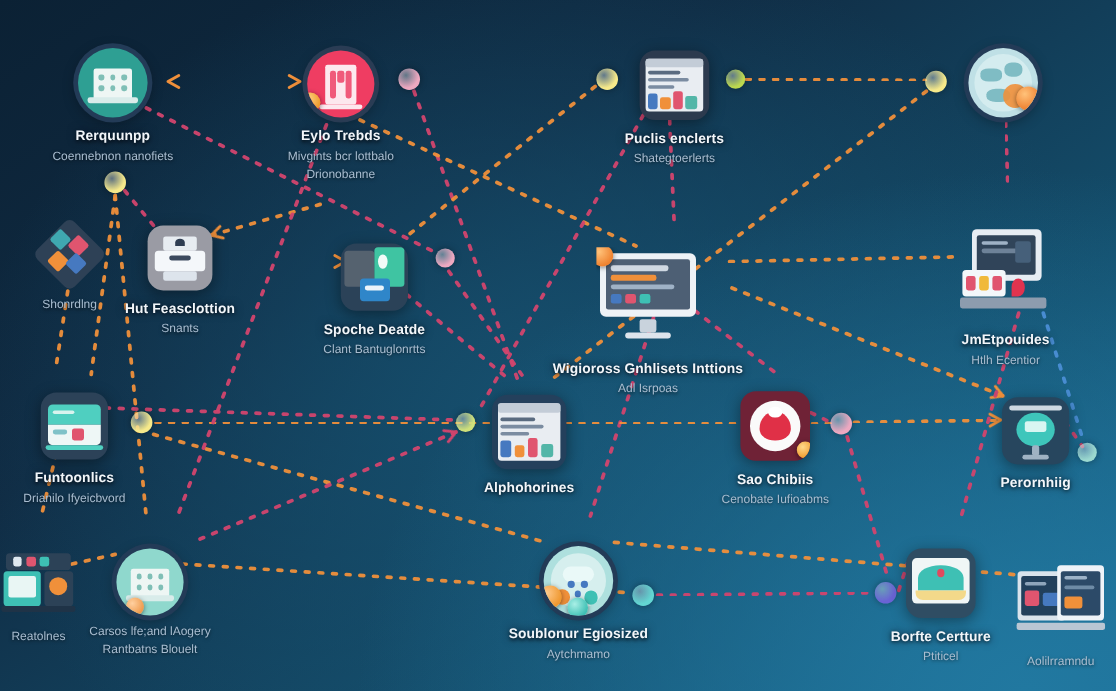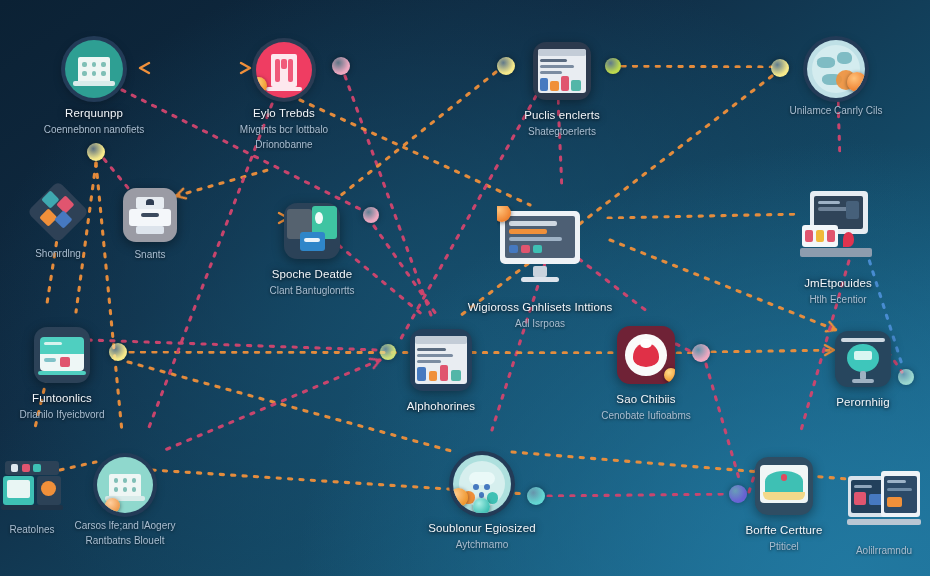--- a/index.html
+++ b/index.html
@@ -48,21 +48,21 @@
   
   .glyph.rsq {
     border-radius: 13px;
     box-shadow: 0 3px 12px rgba(0,0,0,.40);
   }
   .glyph.plain { background: none; box-shadow: none; }
 
   .node .lbl {
     display: block;
     color: #f2f6fa;
-    font-weight: 400;
+    font-weight: 700;
     font-size: 11.5px;
     letter-spacing: .1px;
     margin-top: 5px;
     text-shadow: 0 1px 3px rgba(0,0,0,.65), 0 0 7px rgba(10,30,48,.8);
     filter: blur(0.42px);
     line-height: 1.18;
     white-space: nowrap;
   }
   .node .sub {
     display: block;
@@ -291,21 +291,21 @@
           <div class="glyph circle" style="width: 58px; height: 58px; background: rgb(191, 224, 230); box-shadow: rgb(35, 59, 87) 0px 0px 0px 4px, rgba(0, 0, 0, 0.45) 0px 3px 12px;">
             <div style="position:absolute;inset:0;">
               <div class="scr" style="left:8%;top:8%;width:84%;height:84%;background:#d4ecef;border-radius:50%;"></div>
               <div class="scr" style="left:18%;top:30%;width:30%;height:18%;background:#7fbcc4;border-radius:40%;"></div>
               <div class="scr" style="left:52%;top:20%;width:26%;height:22%;background:#7fbcc4;border-radius:40%;"></div>
               <div class="scr" style="left:26%;top:58%;width:34%;height:20%;background:#7fbcc4;border-radius:40%;"></div>
               <div class="scr" style="left:50%;top:52%;width:34%;height:34%;background:#f0903a;border-radius:50%;opacity:.9;"></div>
             </div>
             <div class="badge" style="right:-2px;bottom:6px;width:20px;height:20px;background:radial-gradient(circle at 35% 32%, #ffc27a, #ef7f2e 70%);"></div>
           </div>
-        </div><span class="sub">Unilamce Canrly Cils</span></div>
+        </div></div>
       <div class="node" style="left:58px;top:183px;"><div class="glyph-wrap">
           <div class="glyph plain" style="width:58px;height:58px;background:transparent;">
             <div style="position:absolute;inset:0;">
               <div class="scr" style="left:12%;top:12%;width:76%;height:76%;background:#2e4156;transform:rotate(45deg);border-radius:6px;"></div>
               <div class="scr" style="left:26%;top:18%;width:22%;height:22%;background:#3fa8b0;transform:rotate(45deg);"></div>
               <div class="scr" style="left:52%;top:26%;width:22%;height:22%;background:#e0556f;transform:rotate(45deg);"></div>
               <div class="scr" style="left:22%;top:48%;width:22%;height:22%;background:#f0903a;transform:rotate(45deg);"></div>
               <div class="scr" style="left:48%;top:52%;width:22%;height:22%;background:#4679c0;transform:rotate(45deg);"></div>
             </div>
           </div>
@@ -313,21 +313,21 @@
       <div class="node" style="left:150px;top:188px;"><div class="glyph-wrap">
           <div class="glyph rsq" style="width:54px;height:54px;background:#9a9ba4;">
             <div style="position:absolute;inset:0;">
               <div class="scr" style="left:24%;top:16%;width:52%;height:22%;background:#e7ecf1;border-radius:2px;"></div>
               <div class="scr" style="left:12%;top:38%;width:76%;height:32%;background:#f4f7fa;border-radius:3px;"></div>
               <div class="scr" style="left:24%;top:70%;width:52%;height:16%;background:#dde4ec;"></div>
               <div class="scr" style="left:34%;top:46%;width:32%;height:8%;background:#3c4a5e;"></div>
               <div class="scr" style="left:42%;top:20%;width:16%;height:12%;background:#2f3d52;border-radius:50% 50% 0 0;"></div>
             </div>
           </div>
-        </div><span class="sub">Snants</span></div>
+        </div><span class="lbl">Hut Feasclottion</span><span class="sub">Snants</span></div>
       <div class="node" style="left:312px;top:203px;"><div class="glyph-wrap">
           <div class="glyph rsq" style="width:56px;height:56px;background:#2b4258;">
             <div style="position:absolute;inset:0;">
               <div class="scr" style="left:6%;top:10%;width:44%;height:54%;background:#55626f;border-radius:3px;"></div>
               <div class="scr" style="left:50%;top:6%;width:44%;height:58%;background:#3fc4a2;border-radius:3px;"></div>
               <div class="scr" style="left:56%;top:16%;width:14%;height:22%;background:#f2fbf8;border-radius:50%;"></div>
               <div class="scr" style="left:28%;top:52%;width:46%;height:34%;background:#2f86c9;border-radius:3px;"></div>
               <div class="scr" style="left:36%;top:62%;width:28%;height:8%;background:#eaf3fa;"></div>
             </div>
           </div>

